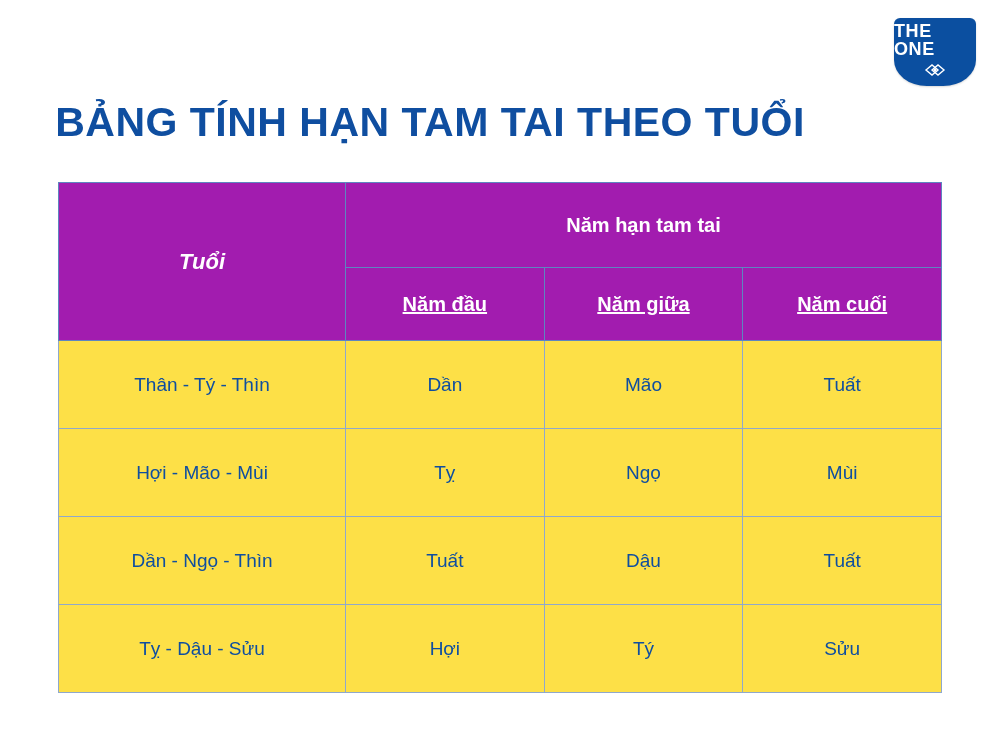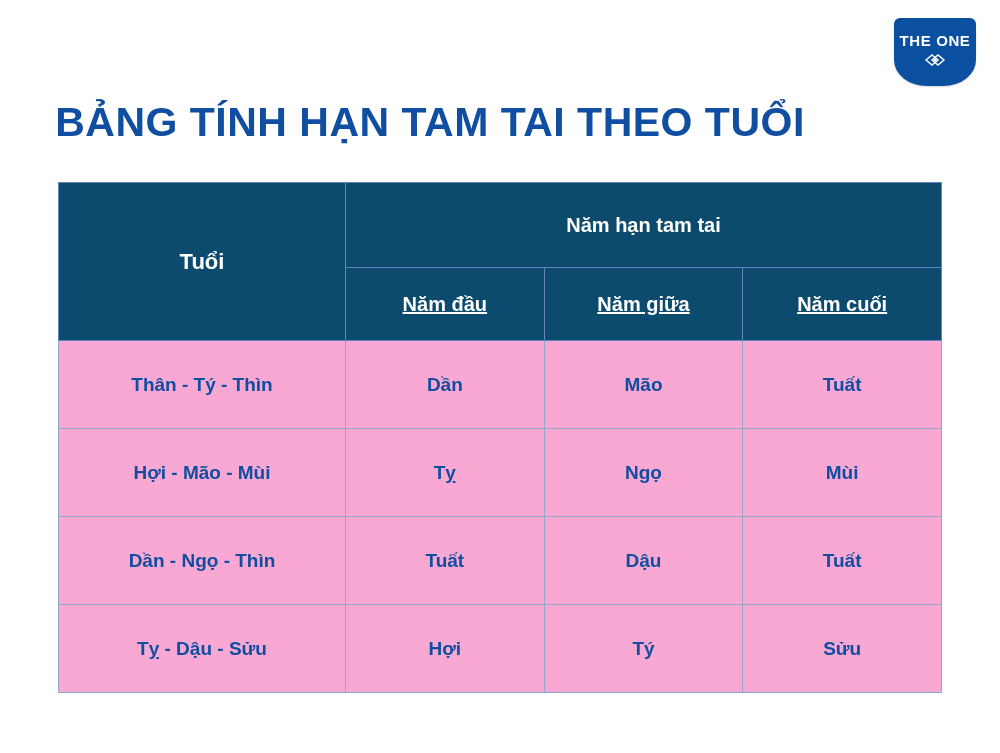--- a/index.html
+++ b/index.html
@@ -26,21 +26,21 @@
     background: #0b4fa0;
     border-radius: 6px 6px 40% 40% / 6px 6px 26px 26px;
     display: flex;
     flex-direction: column;
     align-items: center;
     justify-content: center;
     box-shadow: 0 1px 2px rgba(0,0,0,.15);
   }
   .logo-badge .logo-text {
     color: #ffffff;
-    font-size: 15px;
+    font-size: 18px;
     font-weight: bold;
     letter-spacing: .6px;
     line-height: 1;
     margin-bottom: 4px;
   }
   .logo-badge .logo-mark {
     display: block;
   }
 
   
@@ -69,44 +69,45 @@
     width: 884px;
     table-layout: fixed;
   }
   table.tam-tai th,
   table.tam-tai td {
     border: 1px solid #9fb4d4;
     text-align: center;
     vertical-align: middle;
   }
   table.tam-tai thead th {
-    background: #0c4a6e;
+    background: #a21caf;
     color: #ffffff;
     font-size: 20px;
     font-weight: bold;
     border-color: #5e85c0;
   }
   .head-age {
     width: 284px;
     font-size: 22px !important;
     height: 152px;
+    font-style: italic;
   }
   .head-group {
     height: 82px;
   }
   .head-sub {
     height: 70px;
     text-decoration: underline;
   }
   table.tam-tai tbody td {
     height: 85px;
     font-size: 19px;
-    font-weight: bold;
+    font-weight: normal;
     color: #0f4ea0;
-    background: #f9a8d4;
+    background: #fde047;
     border-color: #8fa8cc;
   }
   table.tam-tai tbody td.age-cell {
     font-size: 19px;
   }
 </style>
 </head>
 <body>
 
 <div class="logo-badge">

